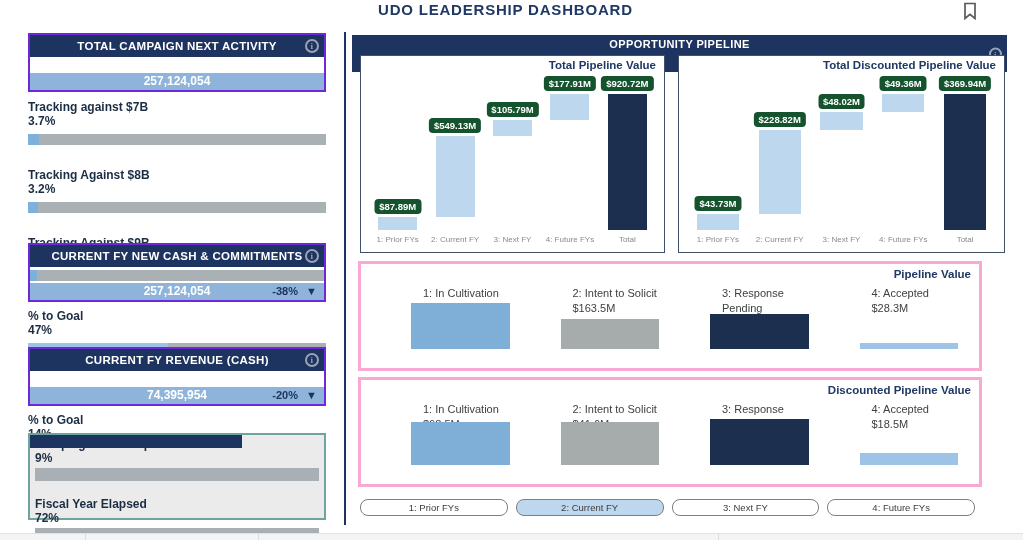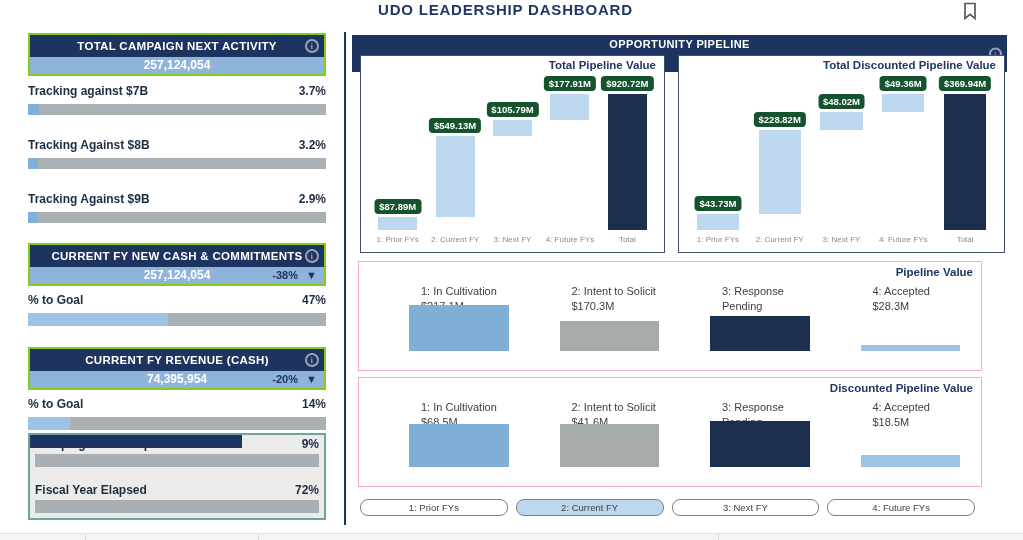--- a/index.html
+++ b/index.html
@@ -7,35 +7,35 @@
               font-family:"Liberation Sans","DejaVu Sans",sans-serif; }
   #stage { position:relative; width:1023px; height:540px; background:#fff; }
 
   
   .page-title { position:absolute; left:378px; top:1px; font-size:15px; font-weight:bold;
                 color:#1f3864; letter-spacing:0.8px; }
   .bookmark { position:absolute; left:963px; top:2px; }
 
   
   .lpanel { position:absolute; left:28px; width:298px; }
-  .panel-top { border:2px solid #84cc16; }
+  .panel-top { border:2px solid #6d28d9; }
   .panel-header { position:relative; height:22px; background:#1e3460; color:#ffffff;
                   font-size:11.5px; font-weight:bold; text-align:center; line-height:22px;
                   letter-spacing:0.3px; }
   .panel-value { position:relative; height:17px; background:#8fb4db; color:#ffffff;
-                 font-size:12px; font-weight:bold; text-align:center; line-height:17px; }
+                 font-size:12px; font-weight:bold; text-align:center; line-height:17px;margin-top:16px; }
   .info-icon { position:absolute; right:5px; top:50%; transform:translateY(-50%);
                width:14px; height:14px; border:2px solid #9aa3b5; border-radius:50%;
                color:#9aa3b5; font-size:9px; font-weight:bold; line-height:10px;
                text-align:center; font-family:"Liberation Serif",serif; }
   .delta { position:absolute; right:26px; top:0; color:#1e3460; font-weight:bold; font-size:11px; }
   .tri-down { position:absolute; right:7px; top:0; color:#1e3460; font-size:11px; }
 
   .row-line { display:flex; justify-content:space-between; font-size:12px; font-weight:bold;
-              color:#1b2d42; }
+              color:#1b2d42;flex-direction:column; }
   .bar-track { position:relative; height:11px; background:#aab1b5; overflow:hidden; }
   .bar-fill  { position:absolute; left:0; top:0; bottom:0; background:#7eb0dc; }
   .goal-track { height:13px; }
   .goal-fill  { background:#9dc3e6; }
 
   .track-row1 { margin-top:8px; }
   .track-rowN { margin-top:23px; }
   .track-row1 .row-line, .track-rowN .row-line { margin-bottom:6px; }
 
   .goal-label { margin-top:7px; }
@@ -58,21 +58,21 @@
   .wf-box { position:absolute; top:55px; height:198px; border:1px solid #41506b; background:#fff; }
   .wf-title { position:absolute; top:3px; right:8px; font-size:11.5px; font-weight:bold; color:#1f3864; }
   .wf-plot { position:absolute; left:8px; right:8px; top:18px; bottom:22px; }
   .wf-bar  { position:absolute; }
   .wf-pill { position:absolute; transform:translateX(-50%); background:#14532d; color:#ffffff;
              font-size:9.5px; font-weight:bold; padding:2px 5px; border-radius:4px;
              white-space:nowrap; z-index:2; }
   .wf-cats { position:absolute; left:8px; right:8px; bottom:4px; height:13px; display:flex; }
   .wf-cat  { flex:1; text-align:center; font-size:8px; color:#8a8a8a; white-space:nowrap; }
 
-  .sec-box { position:absolute; left:358px; width:624px; height:110px; border:1px solid #f9a8d4;
+  .sec-box { position:absolute; left:358px; width:624px; height:110px; border:3px solid #f9a8d4;
              background:#fff;padding-left:19px; }
   .sec-title { position:absolute; top:4px; right:8px; font-size:11.5px; font-weight:bold; color:#1f3864; }
   .sec-cols { position:absolute; left:10px; right:10px; top:22px; bottom:16px; display:flex; }
   .sec-col  { flex:1; position:relative;margin-left:40px; }
   .sec-label, .sec-value { padding-left:12px; font-size:11px; color:#404040; line-height:15px; }
   .sec-bar { position:absolute; left:0; right:11px; bottom:3px; }
 
   .btn-row { position:absolute; left:360px; top:499px; width:615px; height:17px; display:flex; gap:8px; }
   .fy-btn { flex:1; border:1px solid #7f7f7f; border-radius:8px; background:#ffffff;
             font-size:9.5px; color:#404040; display:flex; align-items:center; justify-content:center; }
@@ -249,21 +249,21 @@
   <div class="sec-box" style="top:261px;">
     <div class="sec-title">Pipeline Value</div>
     <div class="sec-cols">
         <div class="sec-col">
           <div class="sec-label">1: In Cultivation</div>
           <div class="sec-value">$217.1M</div>
           <div class="sec-bar" style="height: 46px; background: rgb(127, 175, 214);"></div>
         </div>
         <div class="sec-col">
           <div class="sec-label">2: Intent to Solicit</div>
-          <div class="sec-value">$170.3M</div>
+          <div class="sec-value">$163.5M</div>
           <div class="sec-bar" style="height: 29.7273px; background: rgb(166, 172, 172);"></div>
         </div>
         <div class="sec-col">
           <div class="sec-label">3: Response Pending</div>
           <div class="sec-value">$163.4M</div>
           <div class="sec-bar" style="height: 34.6218px; background: rgb(28, 47, 79);"></div>
         </div>
         <div class="sec-col">
           <div class="sec-label">4: Accepted</div>
           <div class="sec-value">$28.3M</div>

